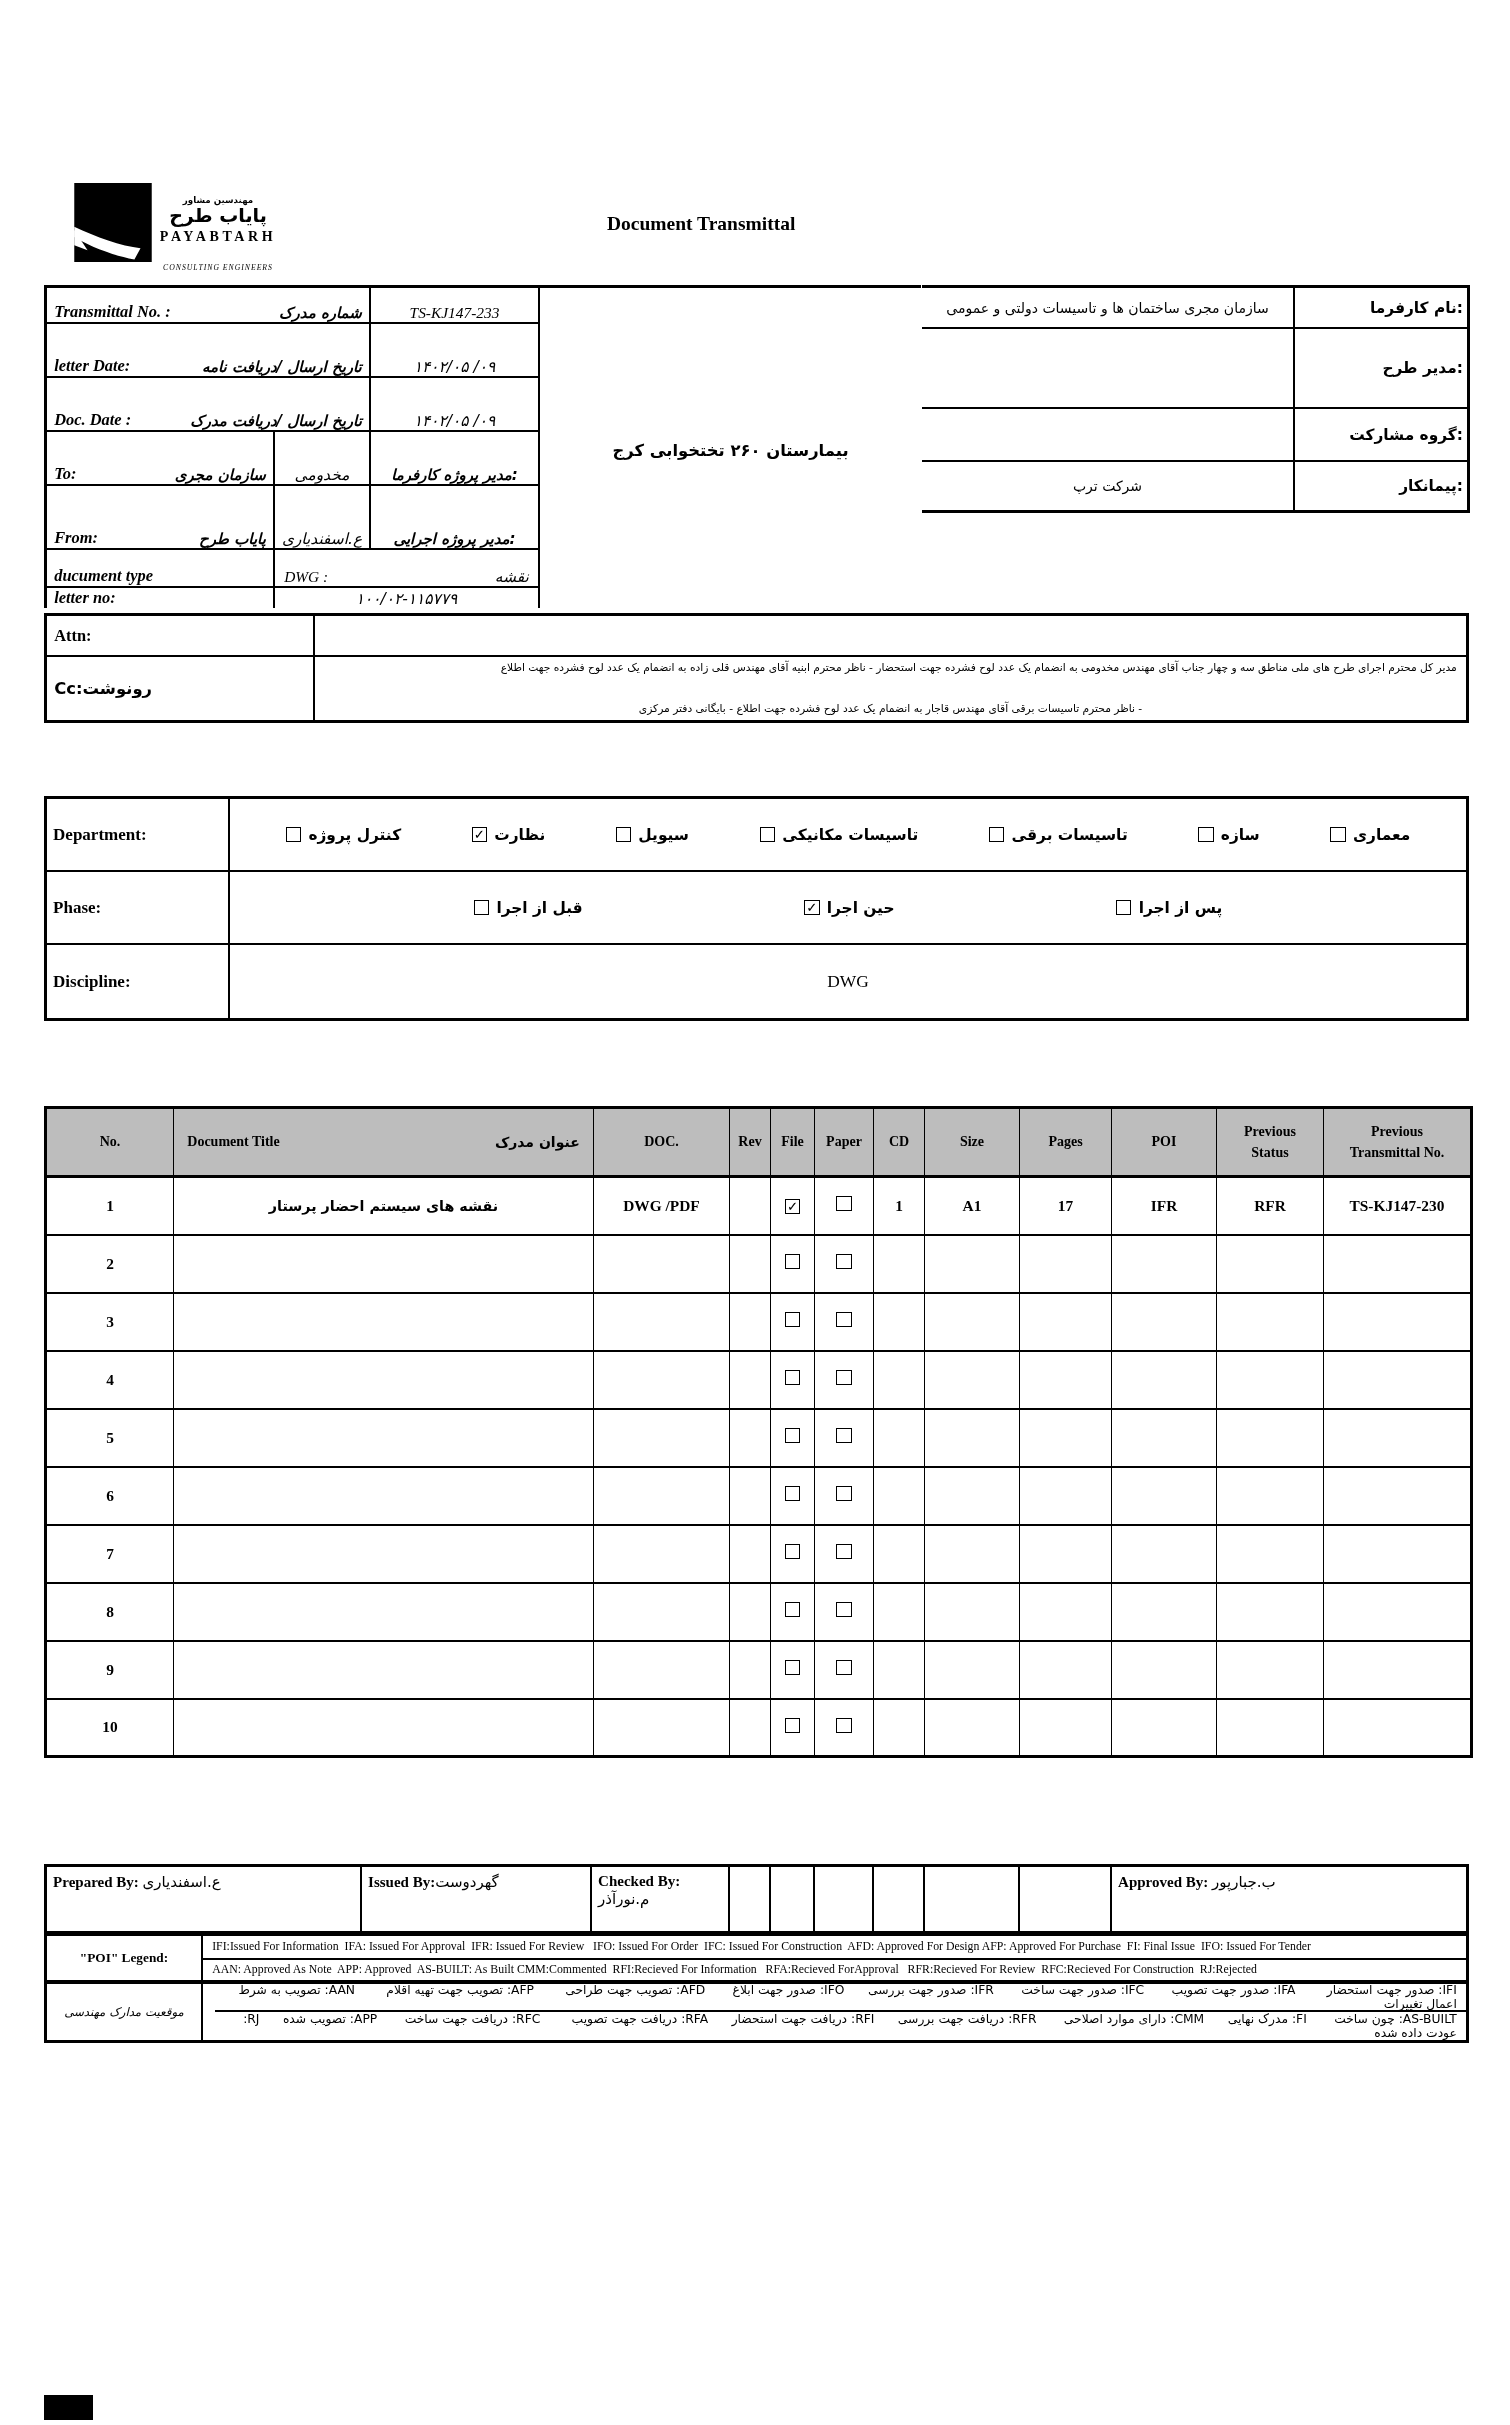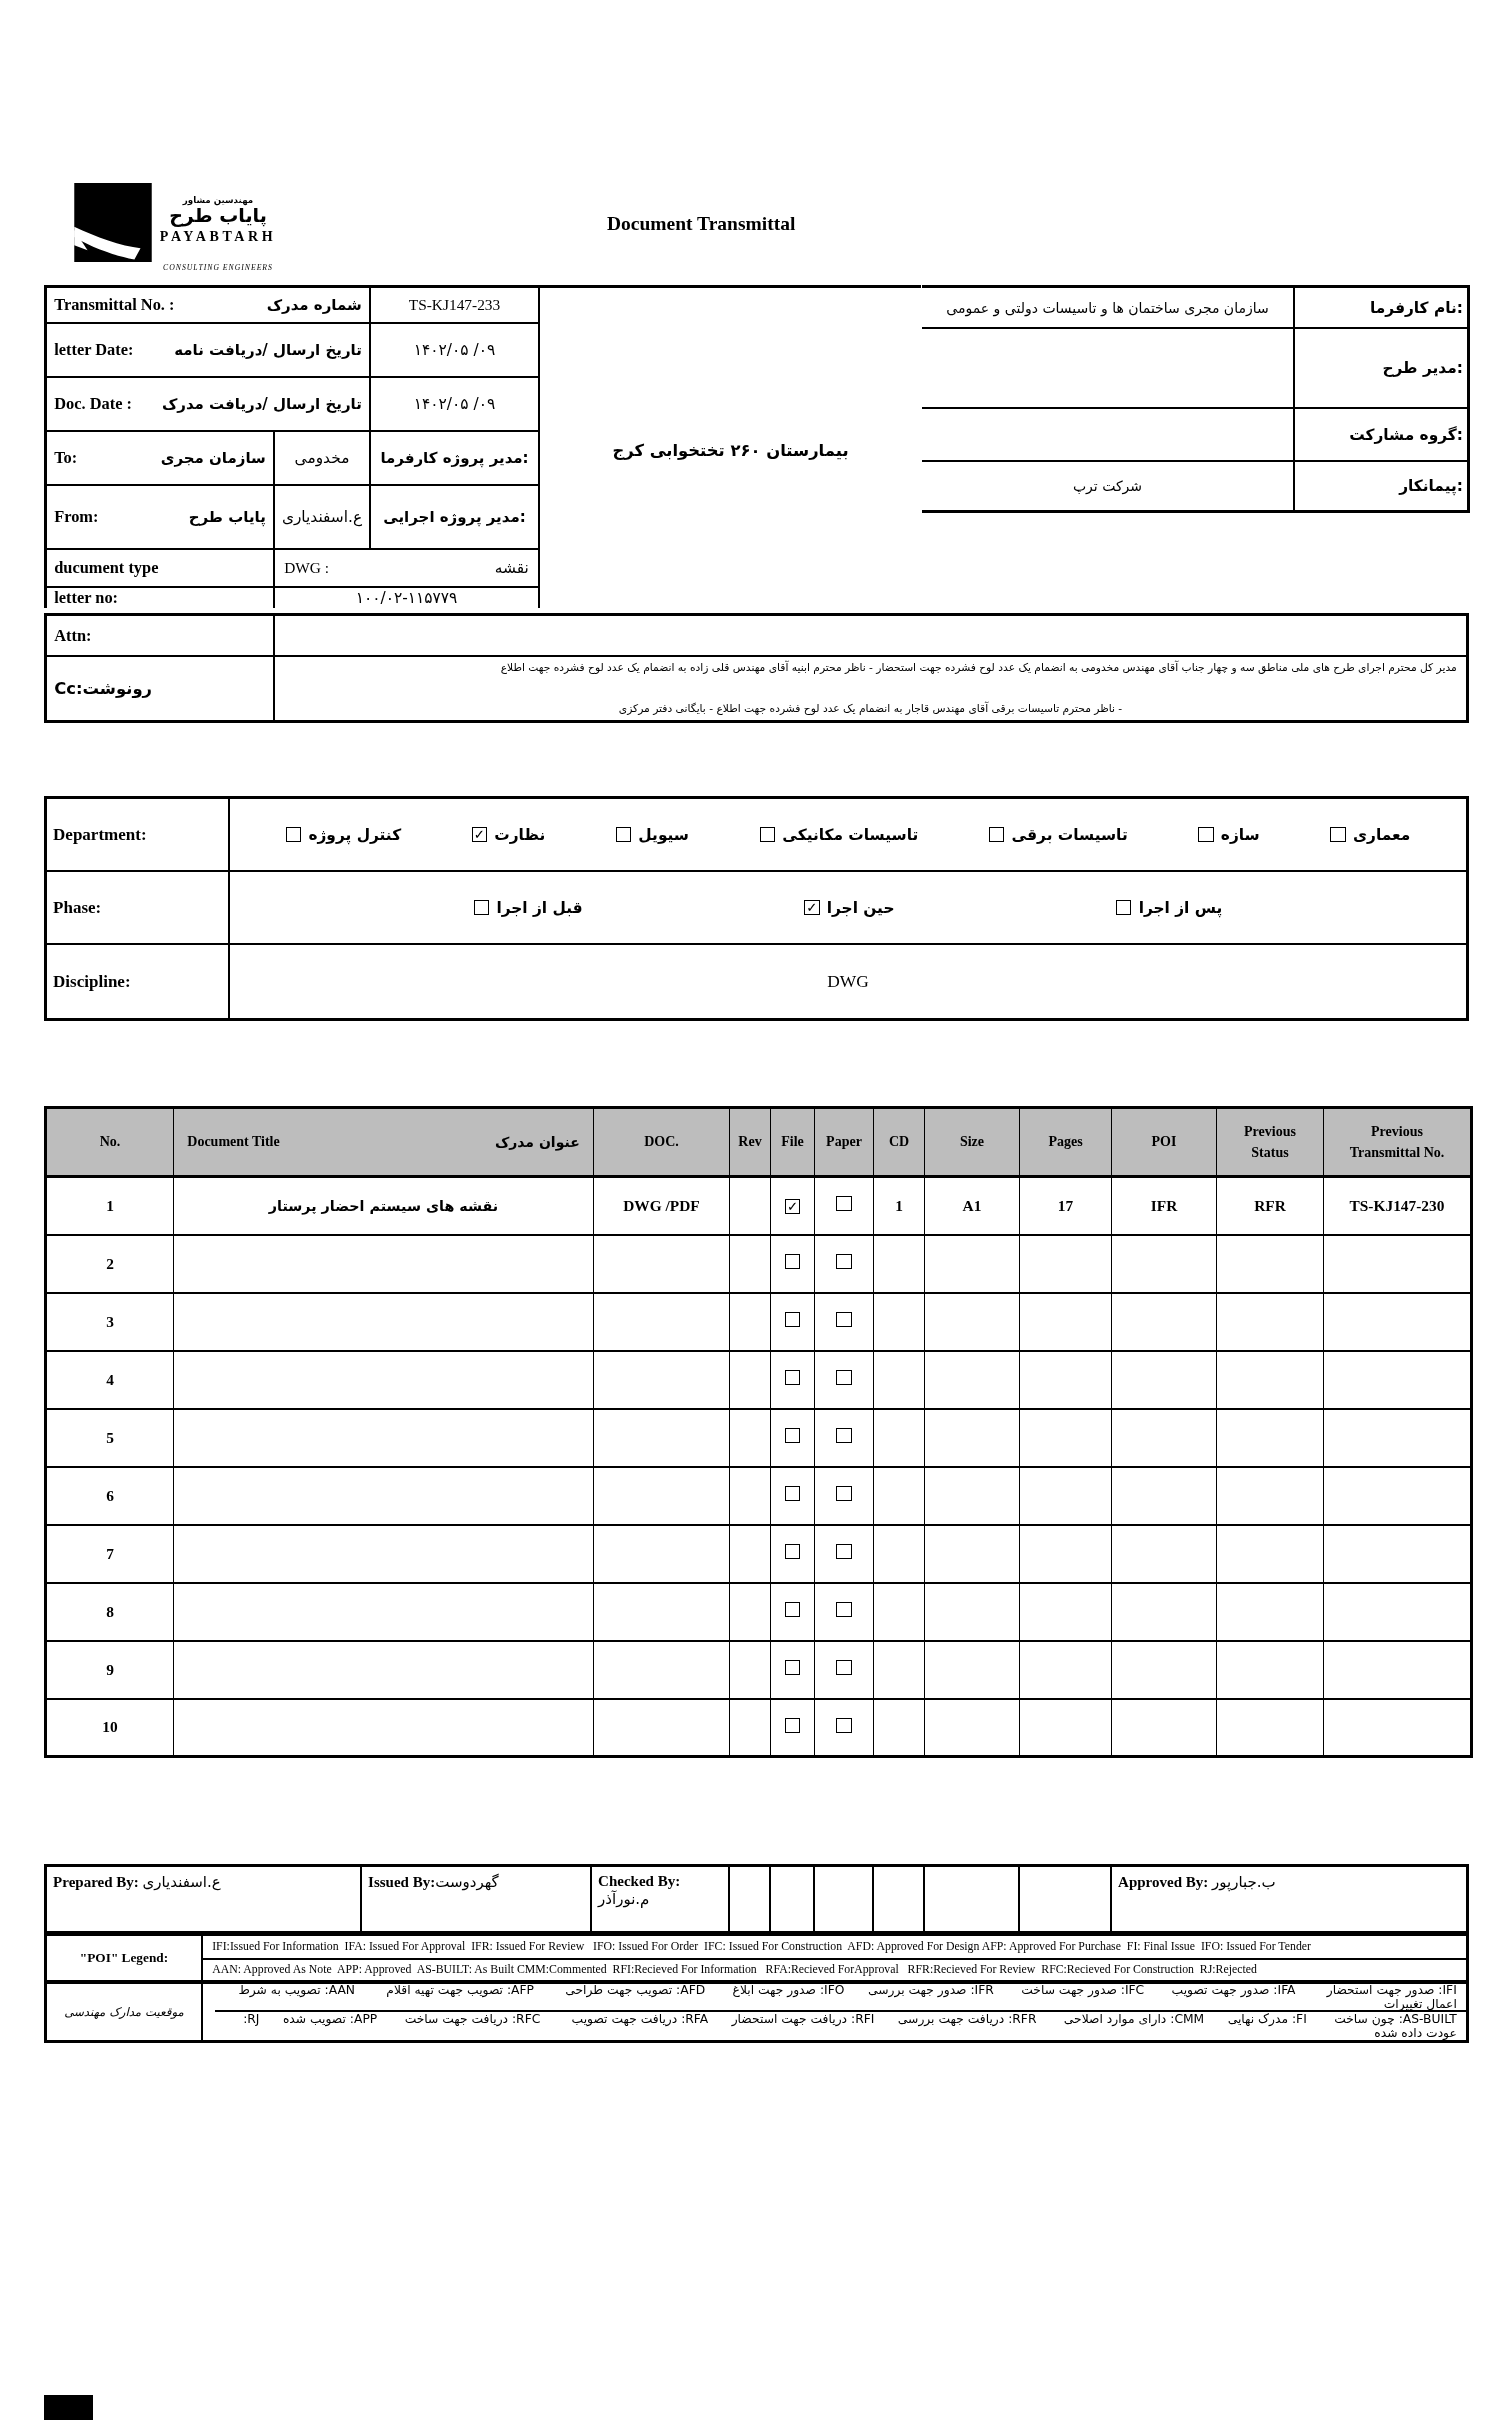--- a/index.html
+++ b/index.html
@@ -17,21 +17,21 @@
   .brand-fa-top { font-size: 8.7px; font-weight: bold; }
   .brand-fa-main { font-size: 19px; font-weight: bold; line-height: 1.1; }
   .brand-en { font-size: 14px; font-weight: bold; letter-spacing: 3.6px; margin-top: 3.1px; }
   .brand-en-sub { font-size: 7.7px; letter-spacing: 1px; margin-top: 18px; font-style: italic; }
   .doc-title { position: absolute; left: 607px; top: 213px; font-size: 19.5px; font-weight: bold; }
 
   
   .top-block { position: absolute; left: 0; top: 285px; width: 1425px; height: 438px; }
   .tl { position: absolute; left: 0; top: 0; width: 496px; border-top: 3.1px solid #000; border-left: 3.1px solid #000; }
   .tl .r { display: flex; border-bottom: 2.6px solid #000; align-items: stretch; }
-  .tl .r > div { border-right: 2.6px solid #000; display: flex; align-items: center; }
+  .tl .r > div { border-right: 2.6px solid #000; display: flex; align-items: flex-end; font-style: italic; }
   .cell-lab { width: 324px; justify-content: space-between; padding: 0 7.2px; }
   .cell-val { flex: 1; justify-content: center; }
   .cell-a { width: 228px; justify-content: space-between; padding: 0 7.2px; }
   .cell-b { width: 96px; justify-content: center; }
   .cell-c { flex: 1; justify-content: center; }
   .en-lab { font-weight: bold; font-size: 16.4px; }
   .fa-lab { font-weight: bold; font-size: 15px; }
   .val { font-size: 15.4px; }
   .h70{height:36px}.h105{height:54px}.h125{height:64px}.h75{height:38px}.h55{height:20px}
   .tl .r:last-child { border-bottom: 0; }
@@ -43,21 +43,21 @@
 
   .rt { position: absolute; left: 878px; top: 0; width: 548px;
     border-top: 3.1px solid #000; border-right: 3.1px solid #000; }
   .rt .r { display: flex; border-bottom: 2.6px solid #000; align-items: stretch; }
   .rt .rv { width: 373px; border-right: 2.6px solid #000; display: flex; align-items: center; justify-content: center; padding: 0 5.1px; text-align: center; font-size: 14px; }
   .rt .rl { flex: 1; display: flex; align-items: center; justify-content: flex-end; padding-right: 4.1px; font-weight: bold; font-size: 15.4px; }
   .h80{height:41px}.h156{height:80px}.h104{height:53px}.h100{height:51px}
 
   .attn-row { position: absolute; left: 0; top: 328px; width: 1425px; height: 44px;
     border: 3.1px solid #000; border-bottom: 2.6px solid #000; display: flex; }
-  .attn-row .lab, .cc-row .lab { width: 228px; border-right: 2.6px solid #000; display: flex; align-items: center; padding-left: 7.2px; font-weight: bold; font-size: 16.4px; }
+  .attn-row .lab, .cc-row .lab { width: 268px; border-right: 2.6px solid #000; display: flex; align-items: center; padding-left: 7.2px; font-weight: bold; font-size: 16.4px; }
   .attn-row .valc { flex: 1; }
   .cc-row { position: absolute; left: 0; top: 371px; width: 1425px; height: 67px;
     border: 3.1px solid #000; border-top: 0; display: flex; }
   .cc-row .valc { flex: 1; padding: 5.1px 9.2px; display: flex; flex-direction: column; justify-content: space-between; }
   .cc-line { font-size: 10.7px; direction: rtl; text-align: right; }
   .cc-line2 { text-align: center; }
 
   
   .dept-block { position: absolute; left: 0; top: 796px; width: 1425px; border: 3.1px solid #000; }
   .dept-block .r { display: flex; border-bottom: 2.6px solid #000; height: 73px; align-items: stretch; }

